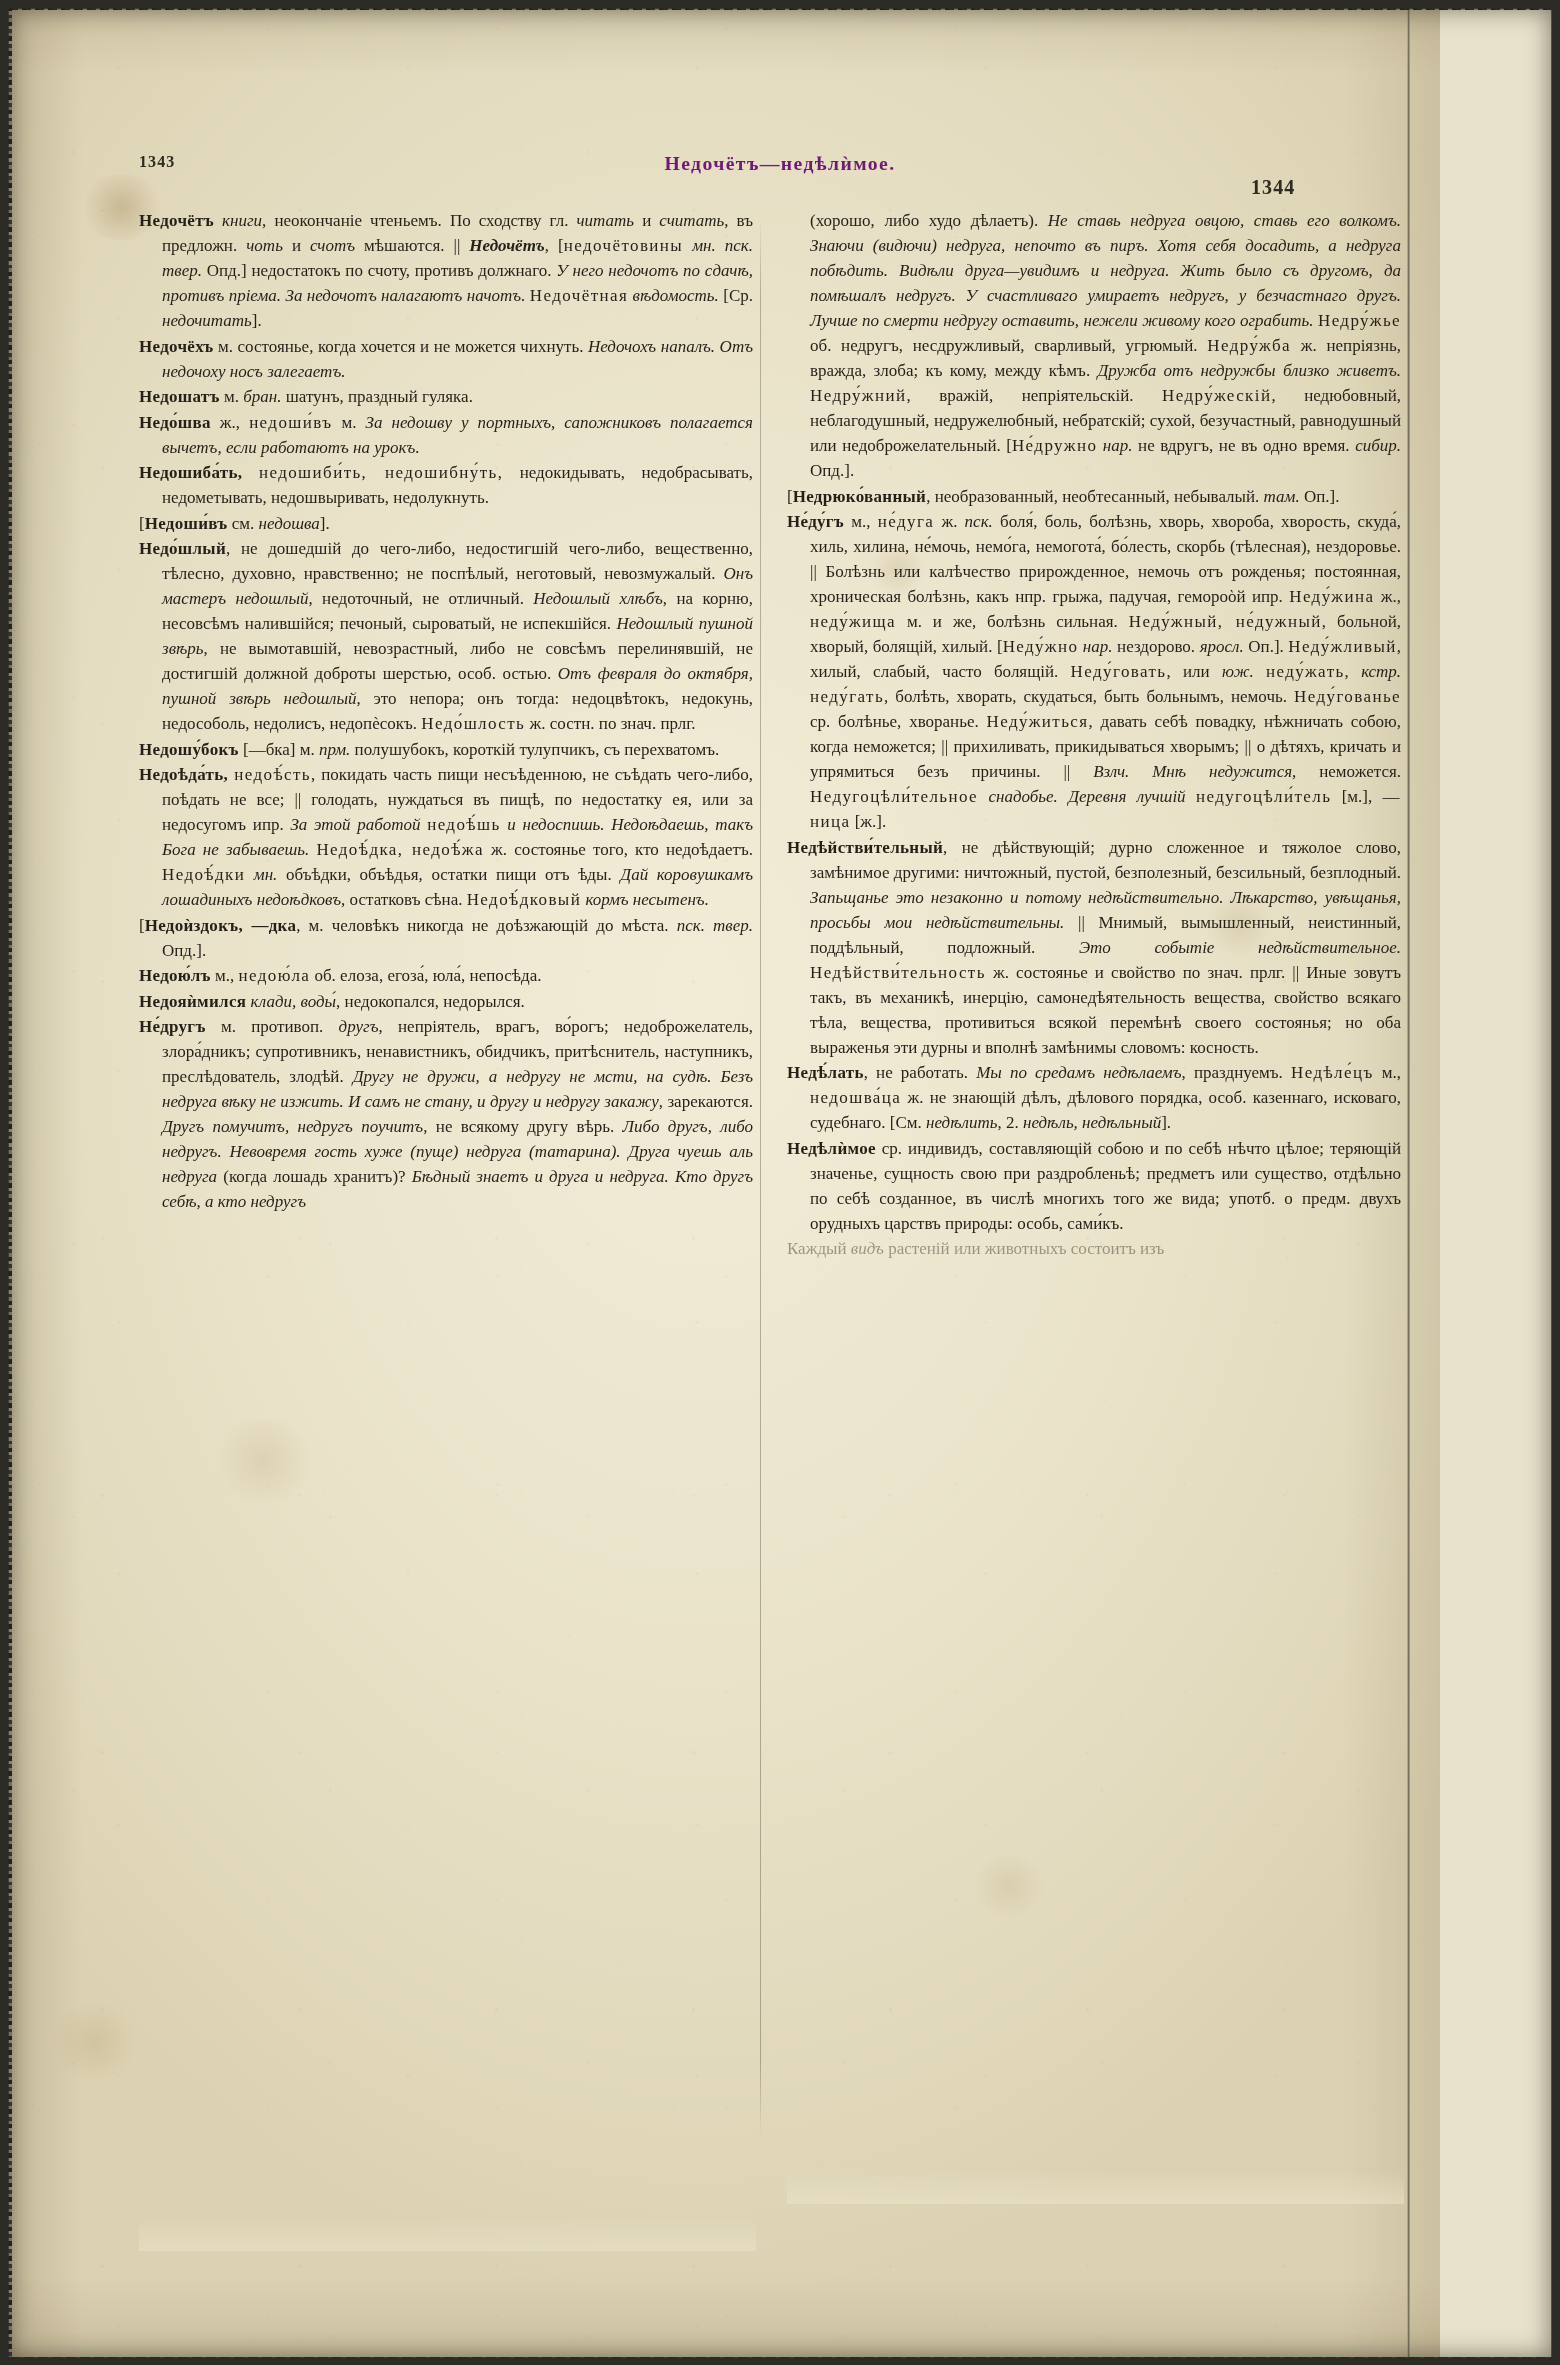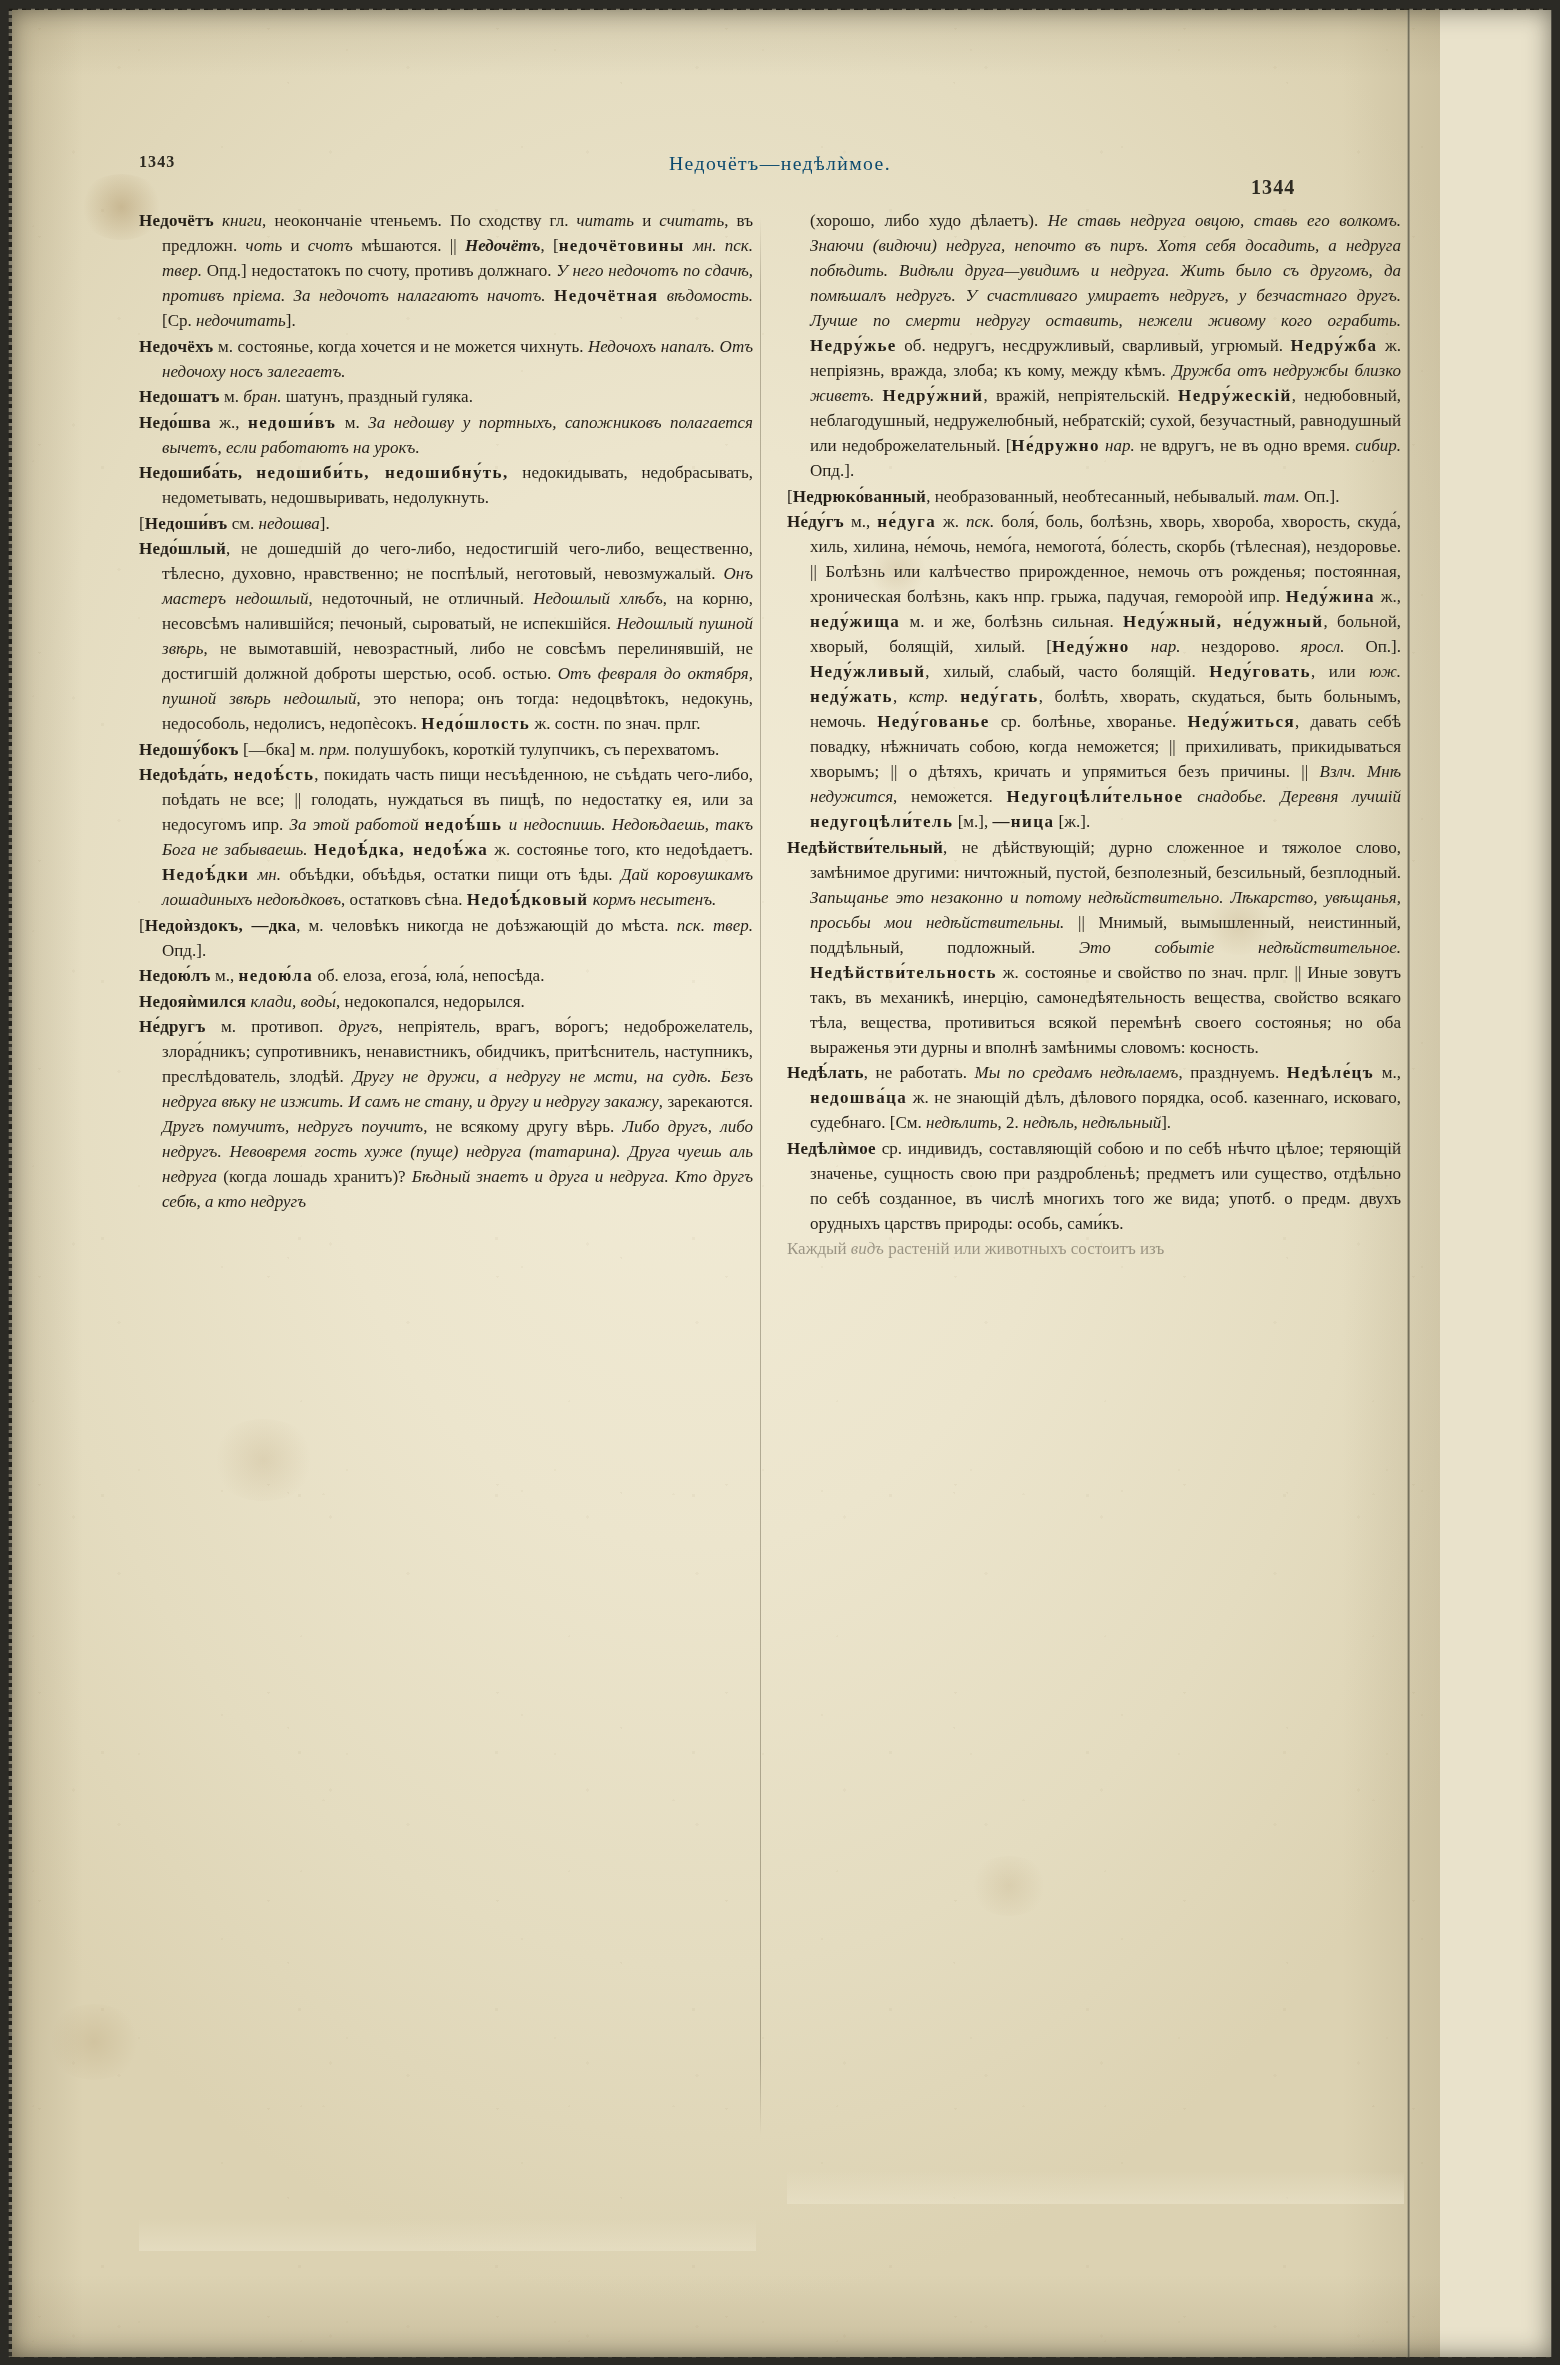--- a/index.html
+++ b/index.html
@@ -118,21 +118,21 @@
     font-family:"Liberation Serif",serif;font-weight:700;
   }
   #head .folio-right{
     position:absolute;left:1251px;top:2.2px;
     font-size:20px;letter-spacing:1.1px;color:#2e2b22;
     font-family:"Liberation Serif",serif;font-weight:700;margin-top:23px;
   }
   #head .runtitle{
     position:absolute;left:0;right:0;top:1.1px;
     text-align:center;
-    font-size:19.7px;letter-spacing:1.4px;font-weight:400;color:#0c4a6e;
+    font-size:19.7px;letter-spacing:1.4px;font-weight:700;color:#701a75;
     font-family:"Liberation Serif",serif;
   }
 
   
   .col{
     position:absolute;top:208px;
     width:614px;
     z-index:18;
     font-size:17px;
     line-height:25px;
@@ -161,21 +161,21 @@
     text-indent:-23px;
   }
   .cont{  
     margin:0 0 0.5px 0;
     padding-left:23px;
     text-indent:0;
   }
   
   .hw{font-weight:700;letter-spacing:0.3px;}
   
-  .hwn{font-weight:700;letter-spacing:1.4px;}
+  .hwn{font-weight:400;letter-spacing:1.4px;}
   .it{font-style:italic;}
   .itb{font-style:italic;font-weight:700;}
 
   
   .ink-fade{
     position:absolute;left:787px;top:2171px;width:617px;height:33px;
     background:linear-gradient(180deg,rgba(236,229,205,0) 0%,rgba(236,229,205,.55) 100%);
     z-index:19;pointer-events:none;
   }
   .ink-fade2{

